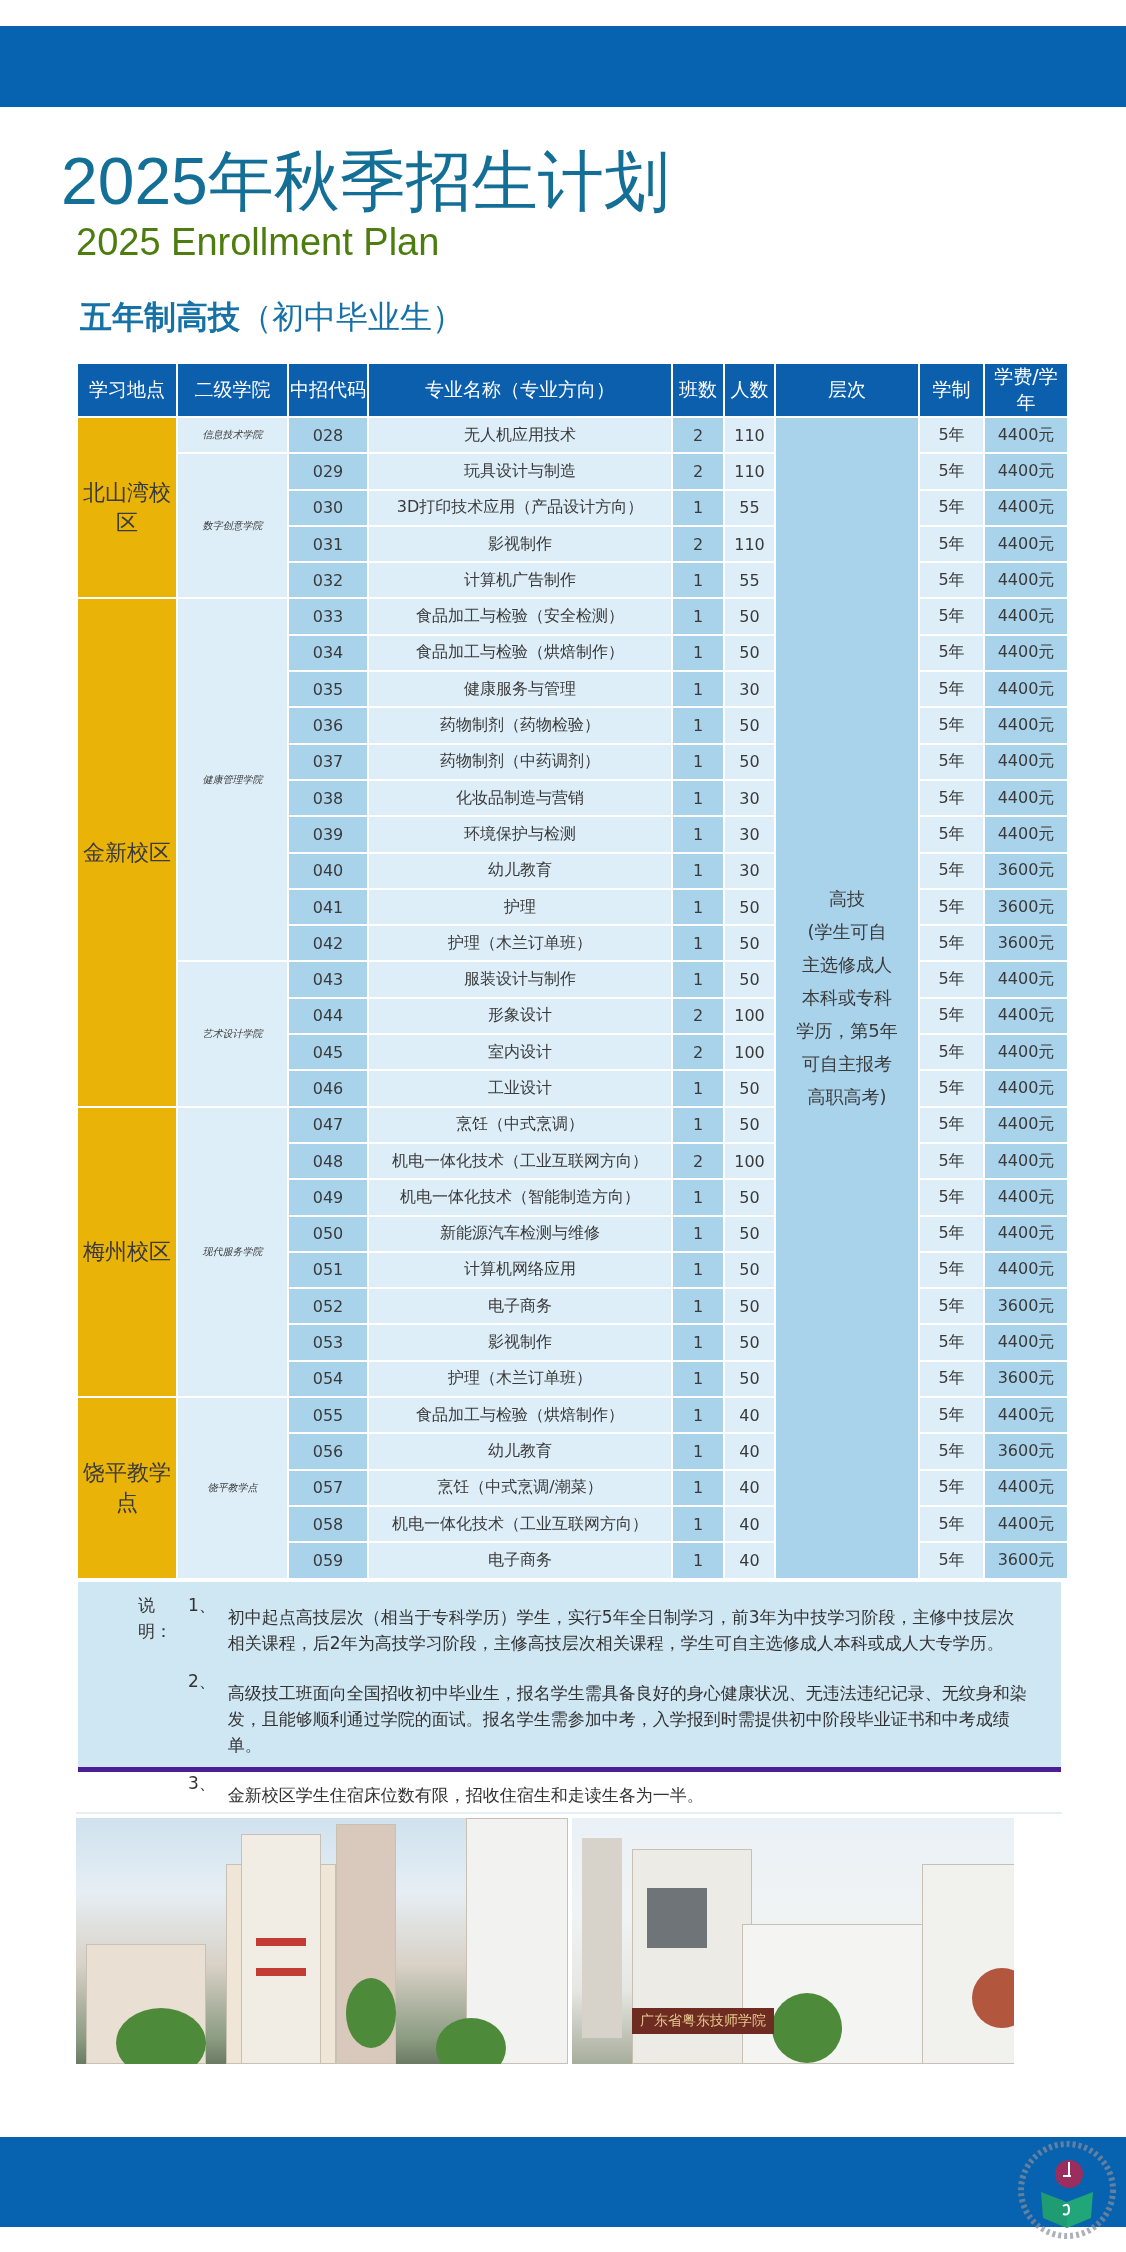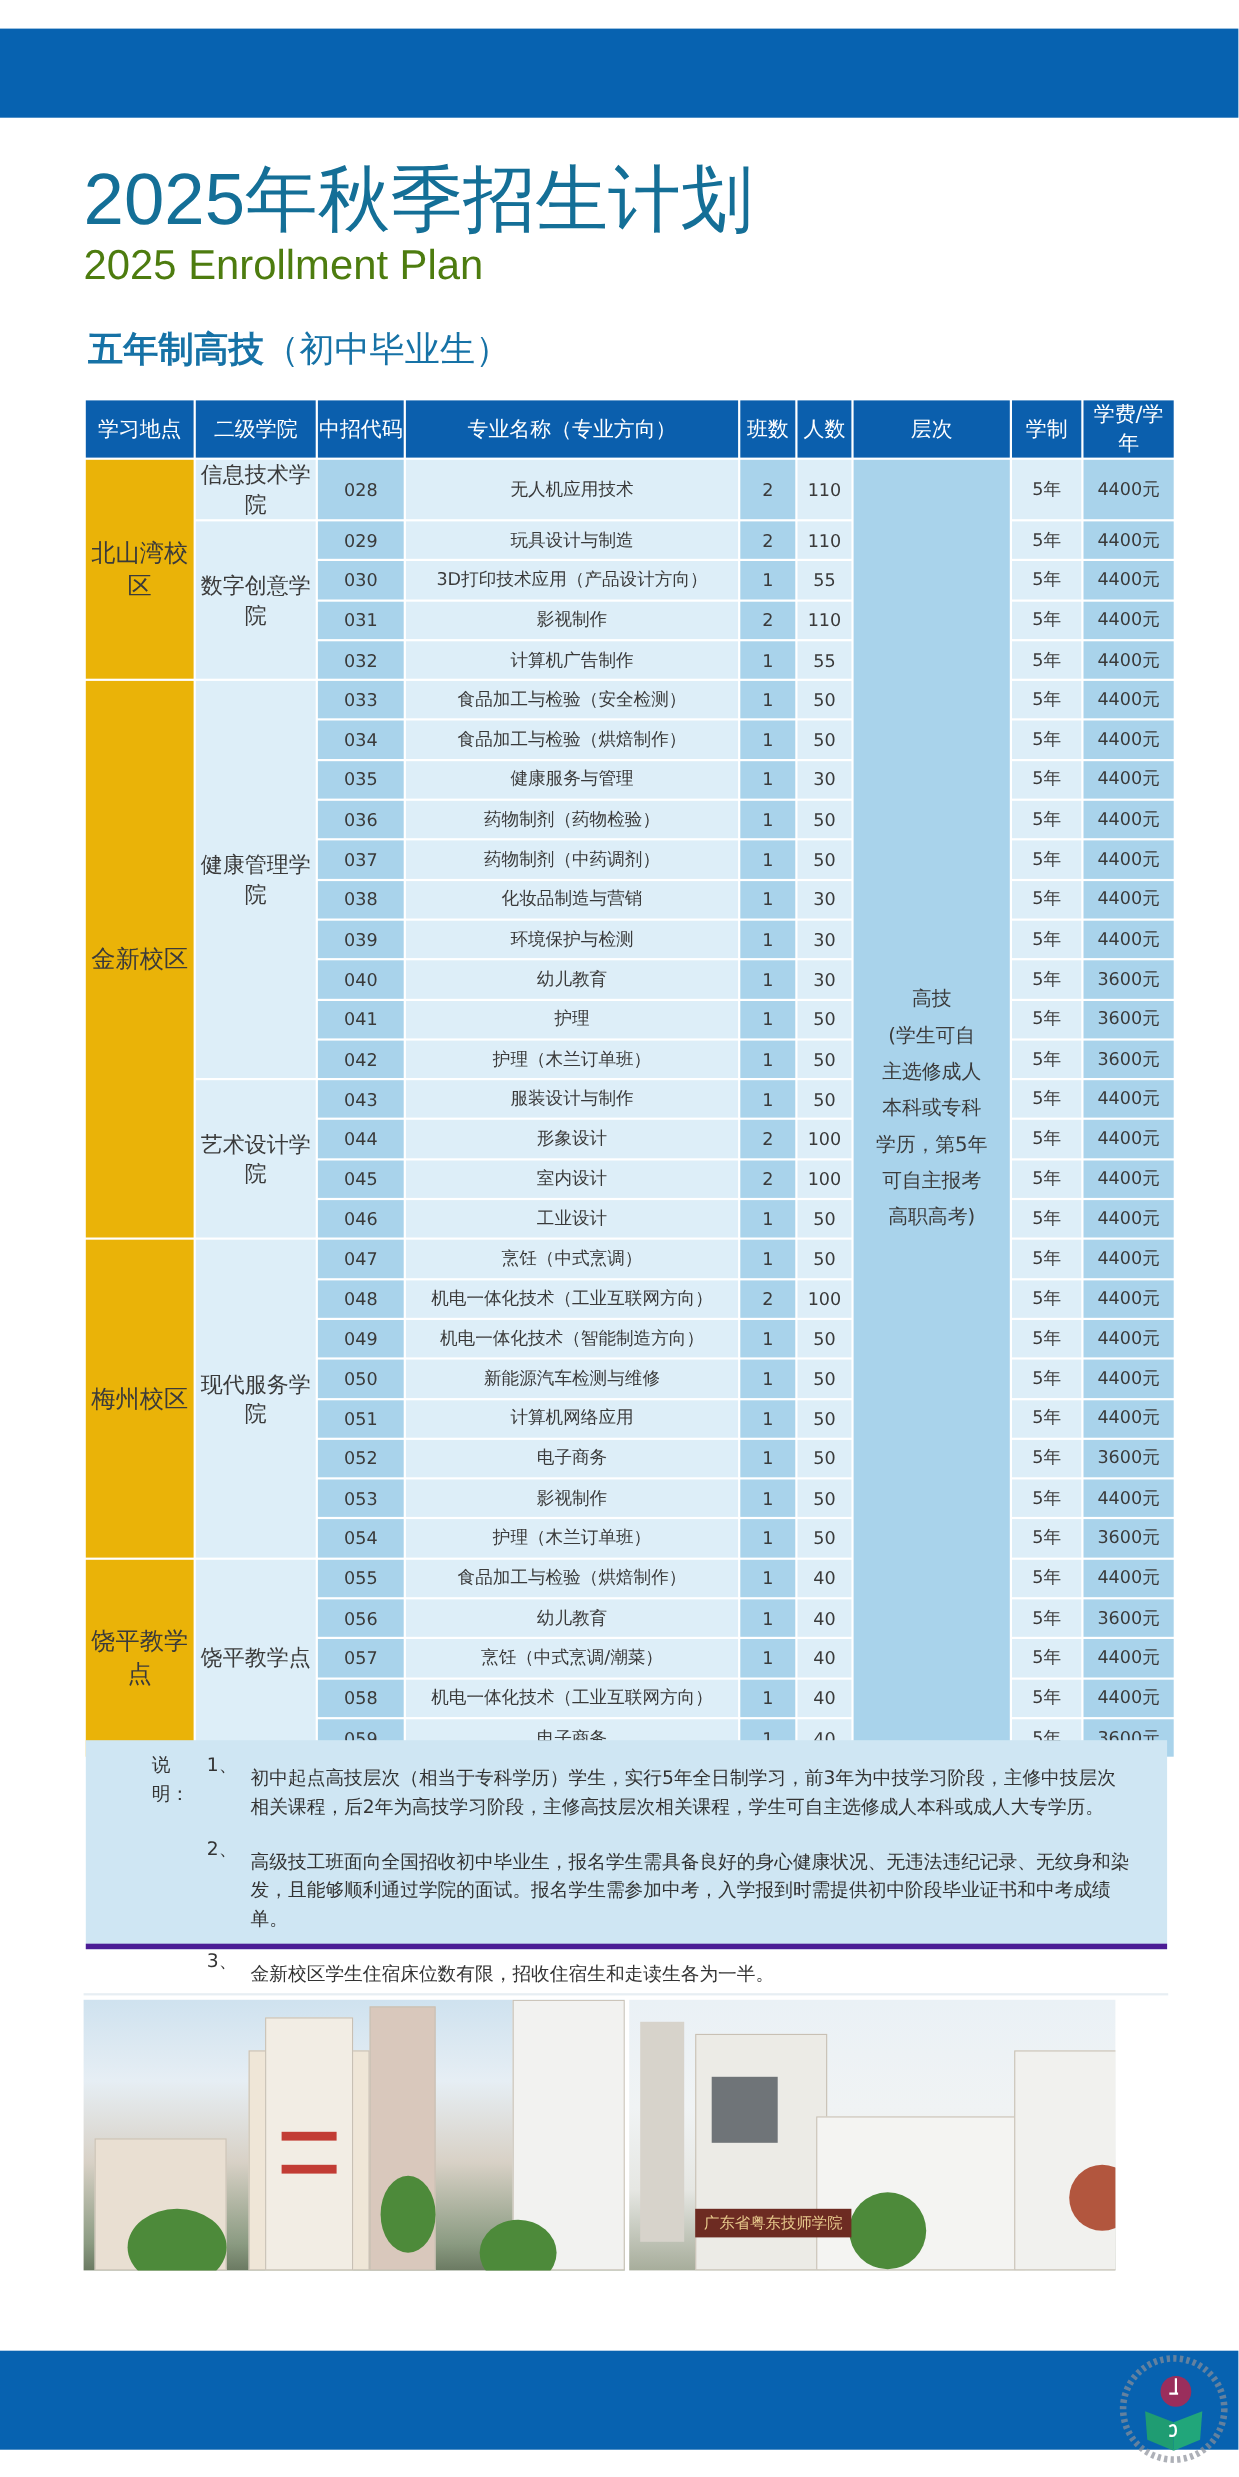--- a/index.html
+++ b/index.html
@@ -1,33 +1,33 @@
 <!DOCTYPE html>
 <html><head>
 <meta charset="utf-8">
 <style>
   * { box-sizing: border-box; margin: 0; padding: 0; }
   html, body { width: 1126px; height: 2252px; background: #ffffff; overflow: hidden; }
   body { position: relative; font-family: "DejaVu Sans", "Liberation Sans", sans-serif; color: #333; }
 
   .top-band { position: absolute; left: 0; top: 26px; width: 1126px; height: 81px; background: #0762b0; }
-  .title-cn { position: absolute; left: 76px; top: 146px; font-size: 66px; line-height: 70px; color: #146f97; font-family: "Liberation Sans", "DejaVu Sans", sans-serif; letter-spacing: 0px; }
+  .title-cn { position: absolute; left: 61px; top: 146px; font-size: 66px; line-height: 70px; color: #146f97; font-family: "Liberation Sans", "DejaVu Sans", sans-serif; letter-spacing: 0px; }
   .title-en { position: absolute; left: 76px; top: 222px; font-size: 38px; line-height: 40px; color: #4d7c0f; font-family: "Liberation Sans", sans-serif; }
   .subtitle { position: absolute; left: 80px; top: 298px; font-size: 32px; line-height: 38px; color: #1672a6; }
   .subtitle .bold { font-weight: bold; }
   .subtitle .light { font-weight: normal; }
 
   .table-wrap { position: absolute; left: 78px; top: 362px; width: 983px; }
   table { border-collapse: separate; border-spacing: 2px 2px; width: 987px; margin-left: -2px; table-layout: fixed; }
   th { background: #0b5fad; color: #ffffff; font-weight: normal; font-size: 19px; height: 52px; text-align: center; vertical-align: middle; }
   td { font-size: 16px; height: 34.3px; text-align: center; vertical-align: middle; color: #3a3a3a; padding: 0 2px; }
   td.dark { background: #a9d3eb; }
   td.light { background: #ddeef8; }
   td.merge { background: #eab308; font-size: 22px; }
-  td.college { background: #ddeef8; font-size: 20px; }
+  td.college { background: #ddeef8; font-size: 10px; font-style: italic; }
   td.level { background: #a9d3eb; font-size: 18px; line-height: 33px; color: #3b3b3b; padding: 0 6px; }
 
   .notes { position: absolute; left: 78px; top: 1582px; width: 983px; height: 190px; background: #cfe6f3; border-bottom: 5px solid #4c1d95; padding: 10px 20px 0 60px; font-size: 17px; line-height: 26px; color: #333; }
   .notes .row { display: flex; }
   .notes .label { width: 50px; flex: 0 0 50px; }
   .notes .item { display: flex; }
   .notes .num { flex: 0 0 auto; }
   .notes p { margin: 12px; }
 
   .photos { position: absolute; left: 76px; top: 1812px; width: 986px; height: 250px; display: flex; gap: 4px; border-top: 2px solid #e7eef3; padding-top: 4px; }

